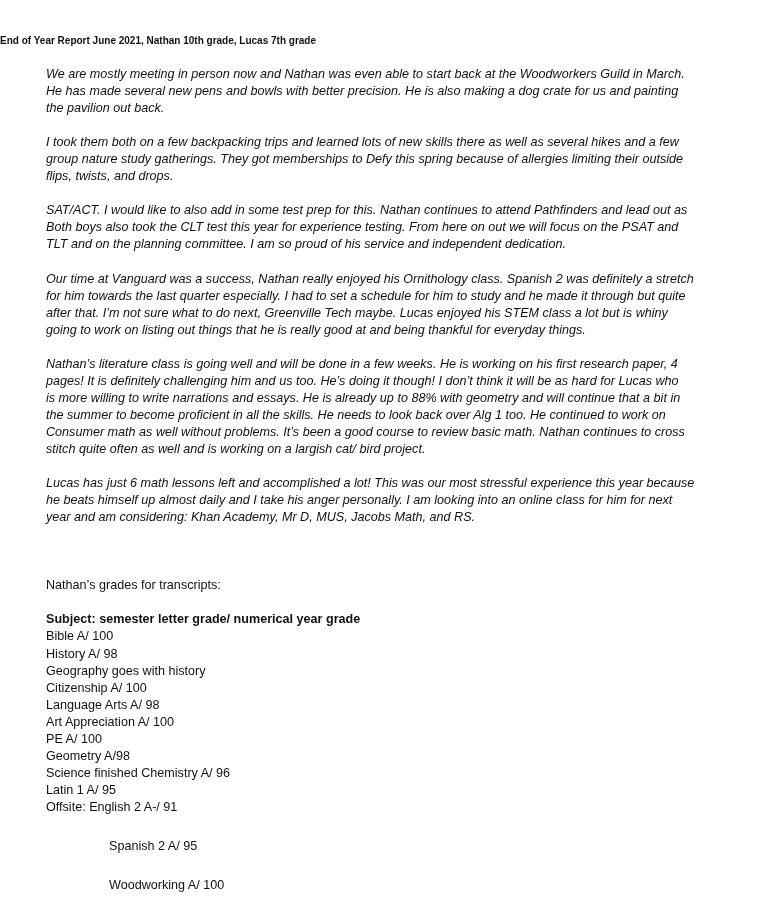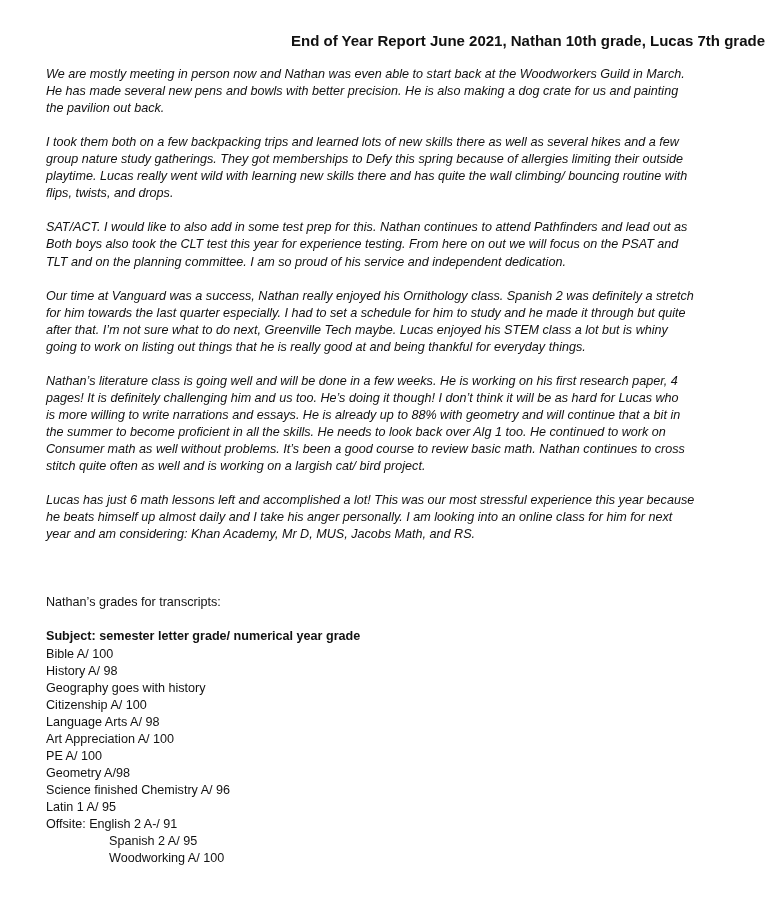--- a/index.html
+++ b/index.html
@@ -21,23 +21,23 @@
       top: 0;
       width: 765px;
       height: 923px;
       background: #ffffff;
     }
     .title {
       position: absolute;
       top: 32px;
       left: 0;
       width: 765px;
-      text-align: right;
+      text-align: left;
       font-weight: bold;
-      font-size: 15px;
+      font-size: 10px;
       line-height: 17px;
       white-space: nowrap;
     }
     .body-text {
       position: absolute;
       left: 46px;
       top: 66px;
       width: 690px;
       font-size: 12.6px;
       line-height: 17.05px;
@@ -58,40 +58,40 @@
     }
     .grades-header {
       font-weight: bold;
       white-space: nowrap;
     }
     .grade-row {
       white-space: nowrap;
     }
     .grade-row.indent {
       padding-left: 63px;
+      margin-top: 22px;
     }
   </style>
 </head>
 <body>
 
 <div class="page">
   <div class="title">End of Year Report June 2021, Nathan 10th grade, Lucas 7th grade</div>
 
   <div class="body-text">
 
     <div class="para">
       <span class="line">We are mostly meeting in person now and Nathan was even able to start back at the Woodworkers Guild in March.</span>
       <span class="line">He has made several new pens and bowls with better precision.  He is also making a dog crate for us and painting</span>
       <span class="line">the pavilion out back.</span>
     </div>
 
     <div class="para">
       <span class="line">I took them both on a few backpacking trips and learned lots of new skills there as well as several hikes and a few</span>
       <span class="line">group nature study gatherings.  They got memberships to Defy this spring because of allergies limiting their outside</span>
-      <span class="line">playtime.  Lucas really went wild with learning new skills there and has quite the wall climbing/ bouncing routine with</span>
       <span class="line">flips, twists, and drops.</span>
     </div>
 
     <div class="para">
       <span class="line">SAT/ACT.  I would like to also add in some test prep for this.  Nathan continues to attend Pathfinders and lead out as</span>
       <span class="line">Both boys also took the CLT test this year for experience testing.  From here on out we will focus on the PSAT and</span>
       <span class="line">TLT and on the planning committee. I am so proud of his service and independent dedication.</span>
     </div>
 
     <div class="para">

